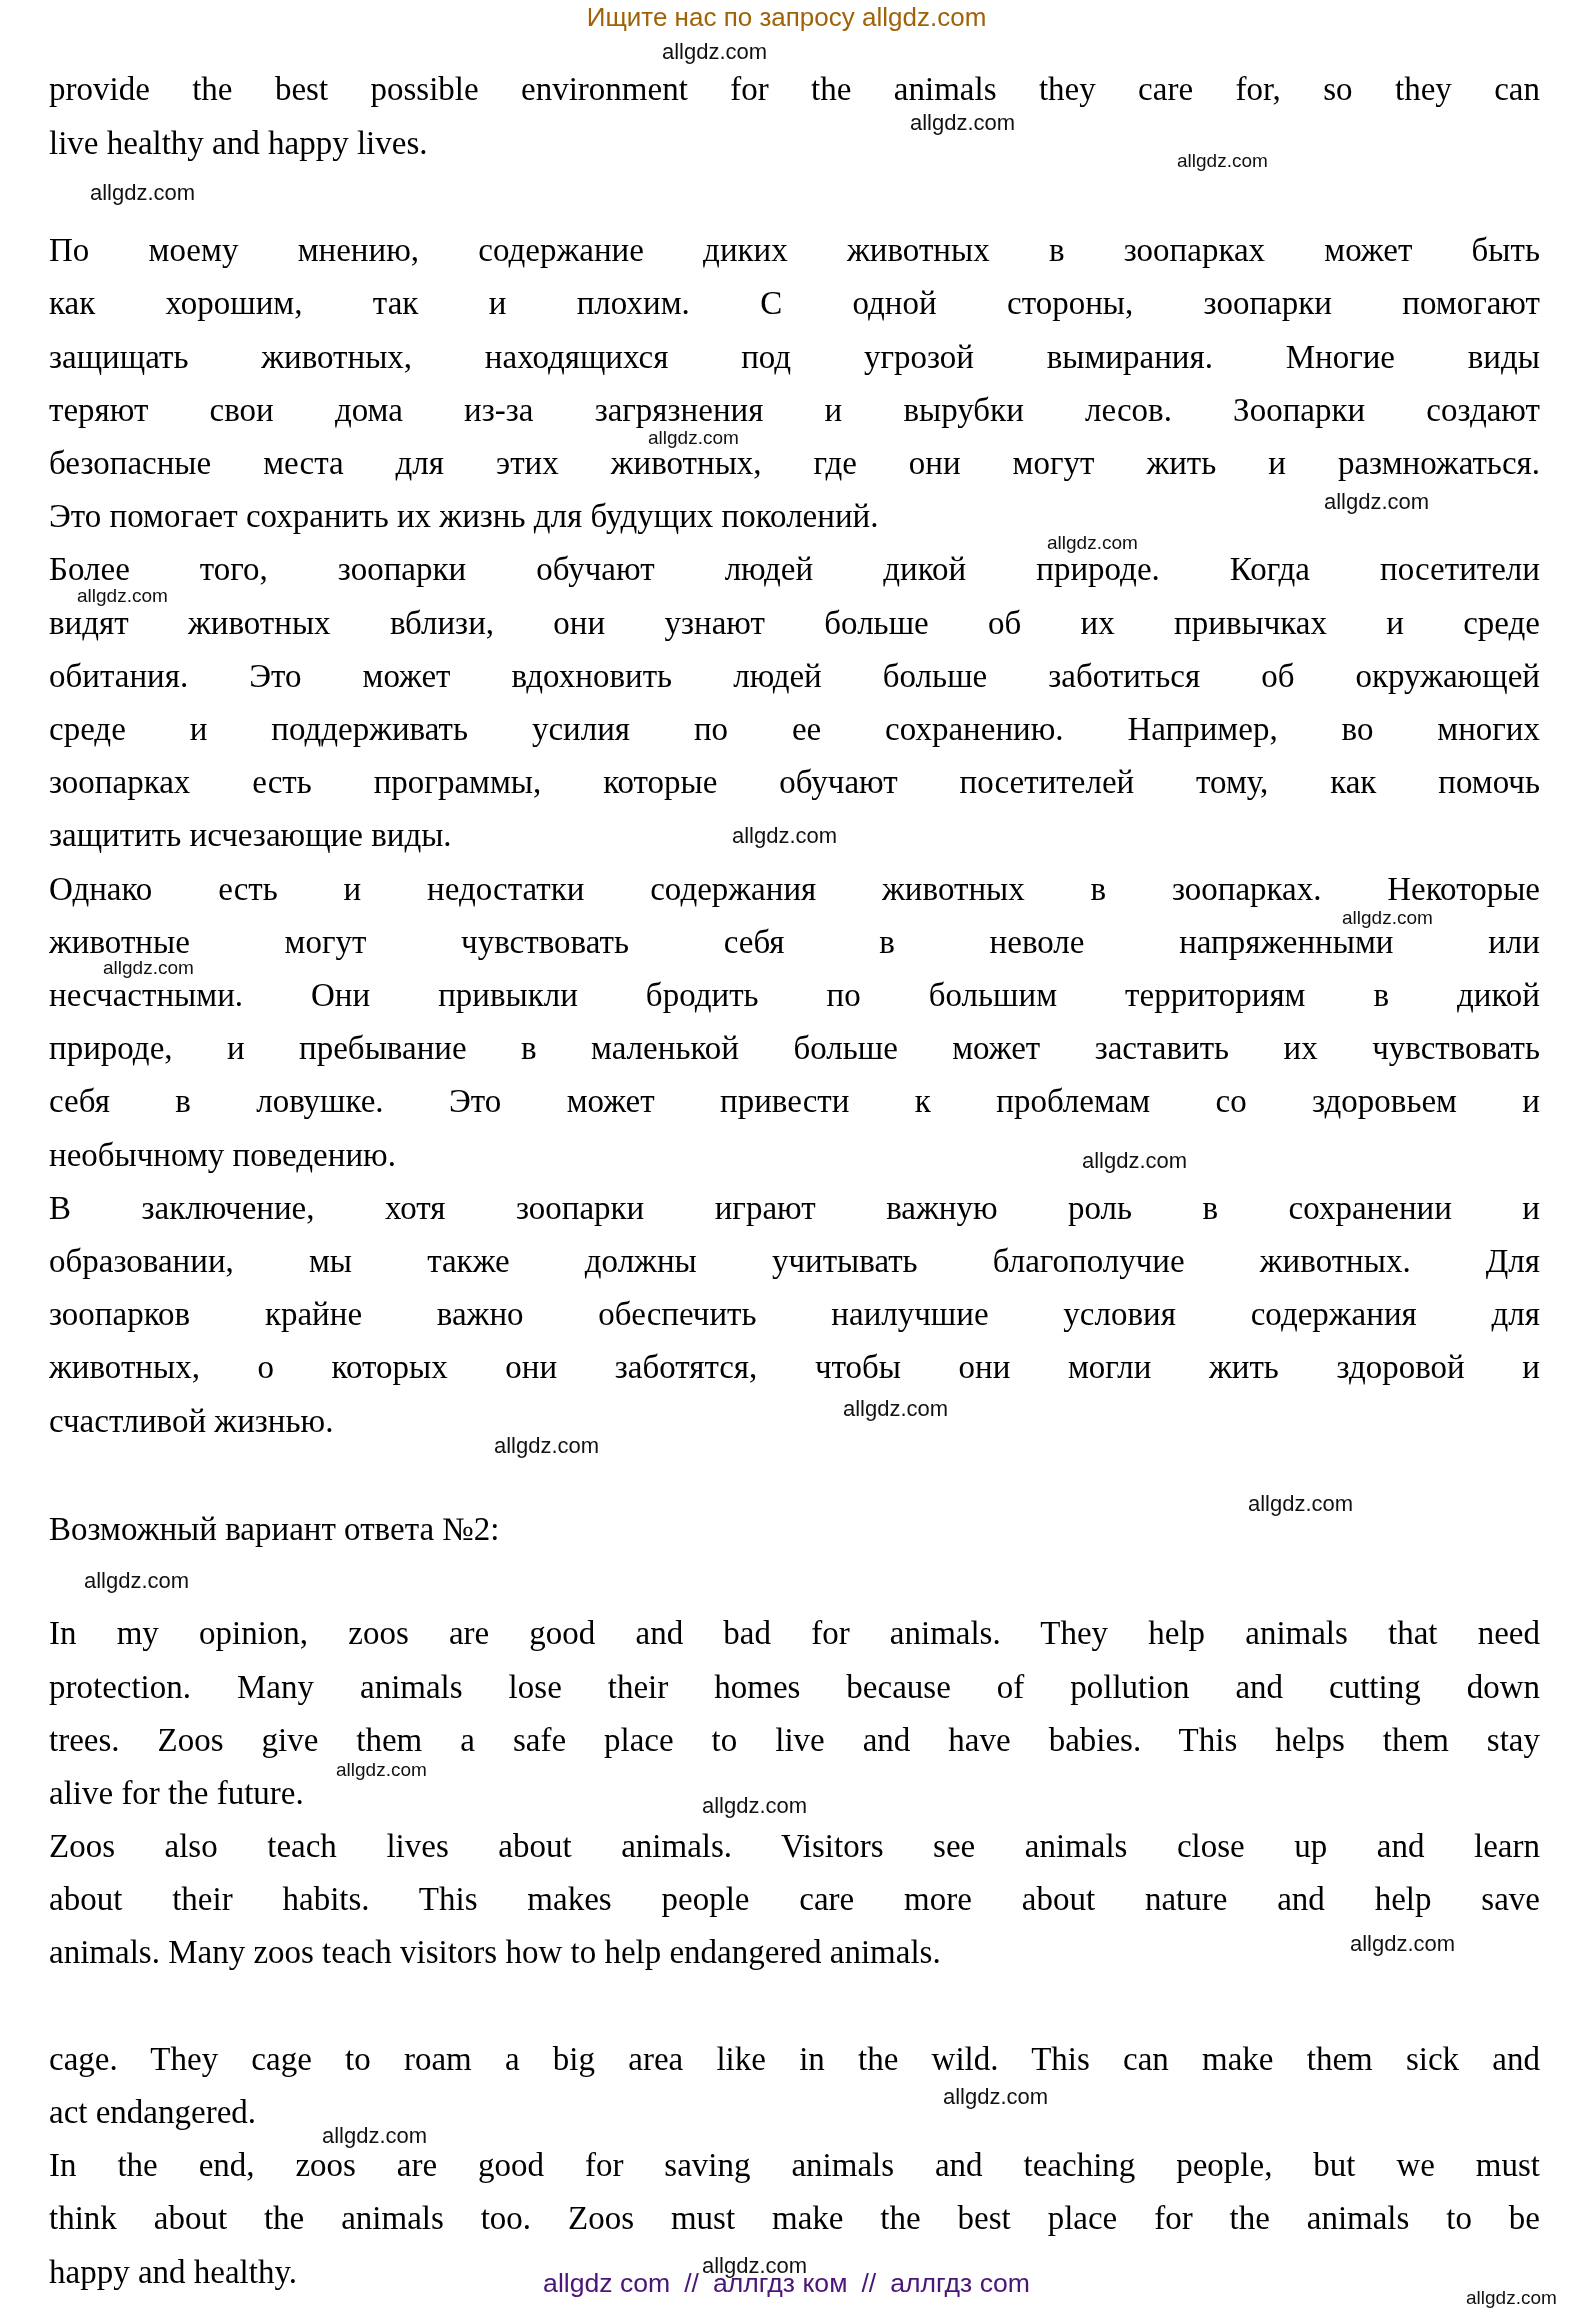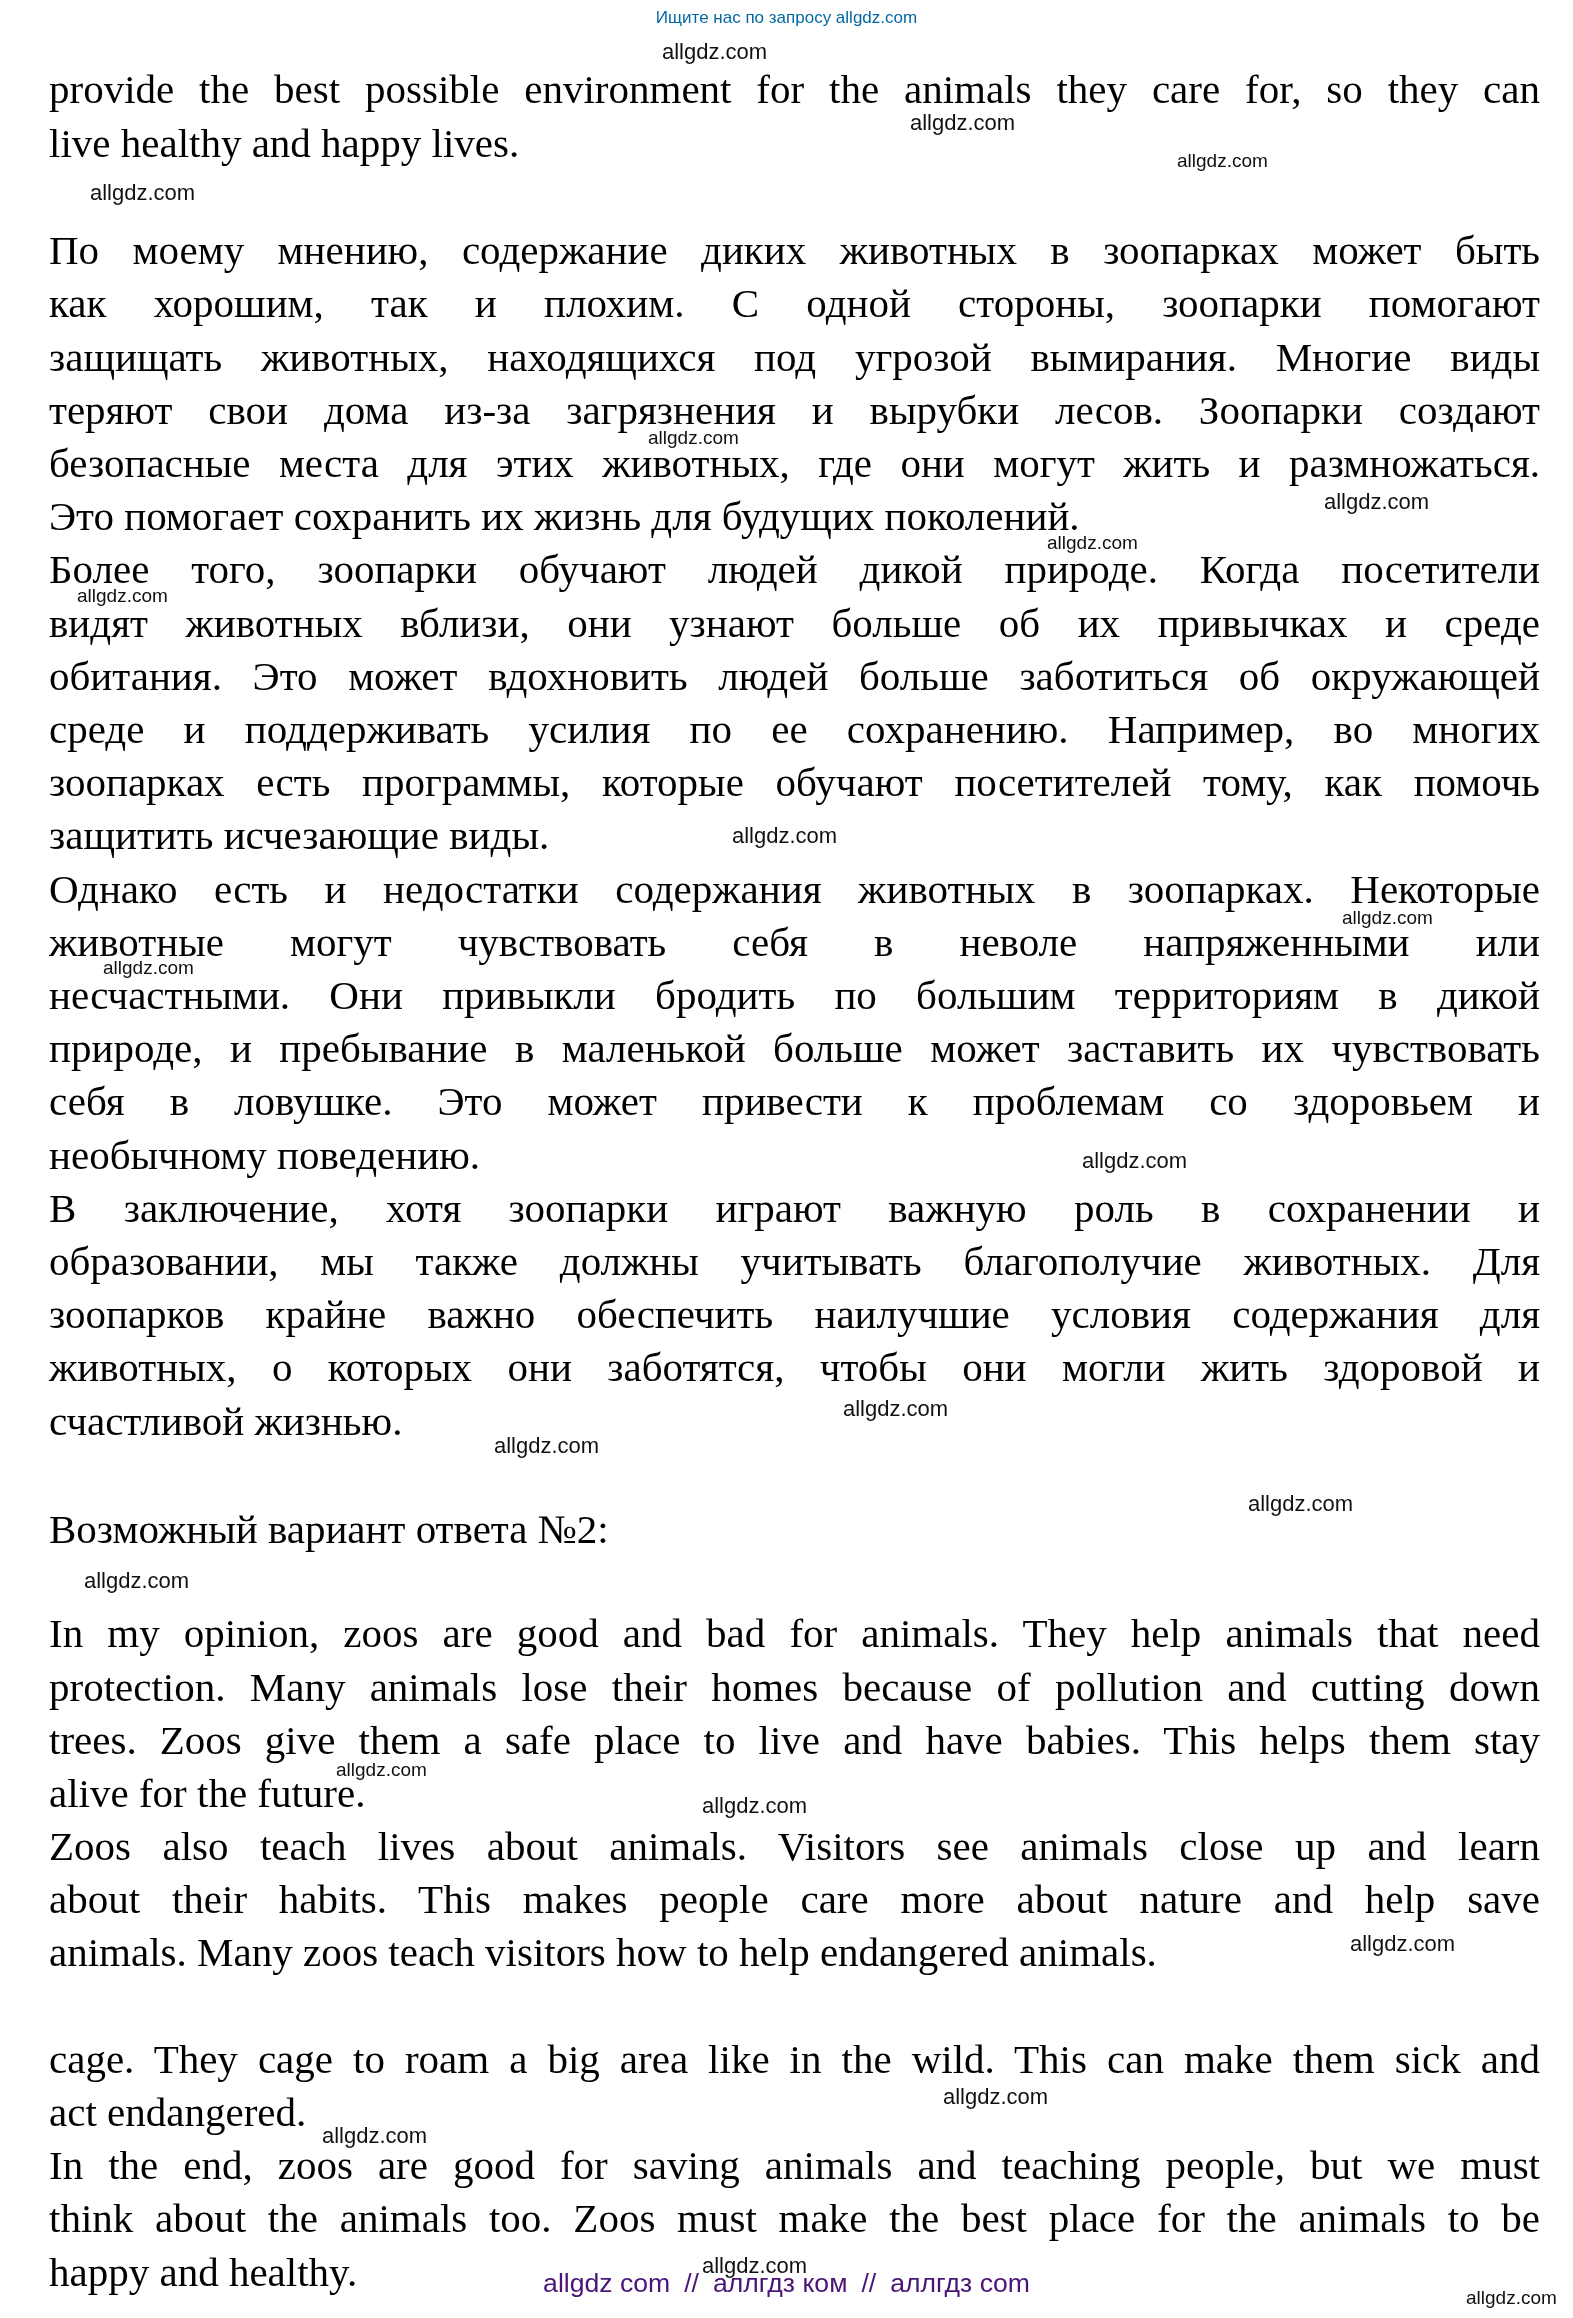--- a/index.html
+++ b/index.html
@@ -1,30 +1,30 @@
 <!DOCTYPE html>
 <html style="font-size:12.5px"><head>
 <meta charset="utf-8">
 <style>
   html, body { margin: 0; padding: 0; background: #ffffff; }
   body { width: 1573px; height: 2319px; position: relative; overflow: hidden; }
   .page { position: absolute; left: 0; top: 0; width: 1573px; height: 2319px; background: #fff; }
   .header-banner {
     position: absolute; left: 0; top: 1.6px; width: 1573px; text-align: center;
-    font-family: "Liberation Sans", sans-serif; font-size: 17px; color: #0369a1; line-height: 31px;
+    font-family: "Liberation Sans", sans-serif; font-size: 26px; color: #a16207; line-height: 31px;
   }
   .footer-banner {
     position: absolute; left: 0; top: 2317px; width: 1573px; text-align: center;
     font-family: "Liberation Sans", sans-serif; font-size: 26.6px; color: #4a1577; line-height: 31px;
     transform: translateY(-49px);
   }
   .footer-banner .sep { margin: 0 14px; }
   .line {
     position: absolute; left: 49px; width: 1491px;
-    font-family: "Liberation Serif", serif; font-size: 41px; line-height: 50px; color: #000;
+    font-family: "Liberation Serif", serif; font-size: 33px; line-height: 50px; color: #000;
     white-space: nowrap;
   }
   .line.j { text-align: justify; text-align-last: justify; white-space: normal; height: 50px; overflow: hidden; }
   .wm {
     position: absolute; font-family: "Liberation Sans", sans-serif; color: #111;
     font-size: 22px; line-height: 25px; white-space: nowrap;
   }
   .wm.s { font-size: 19px; line-height: 22px; }
 </style>
 </head>

